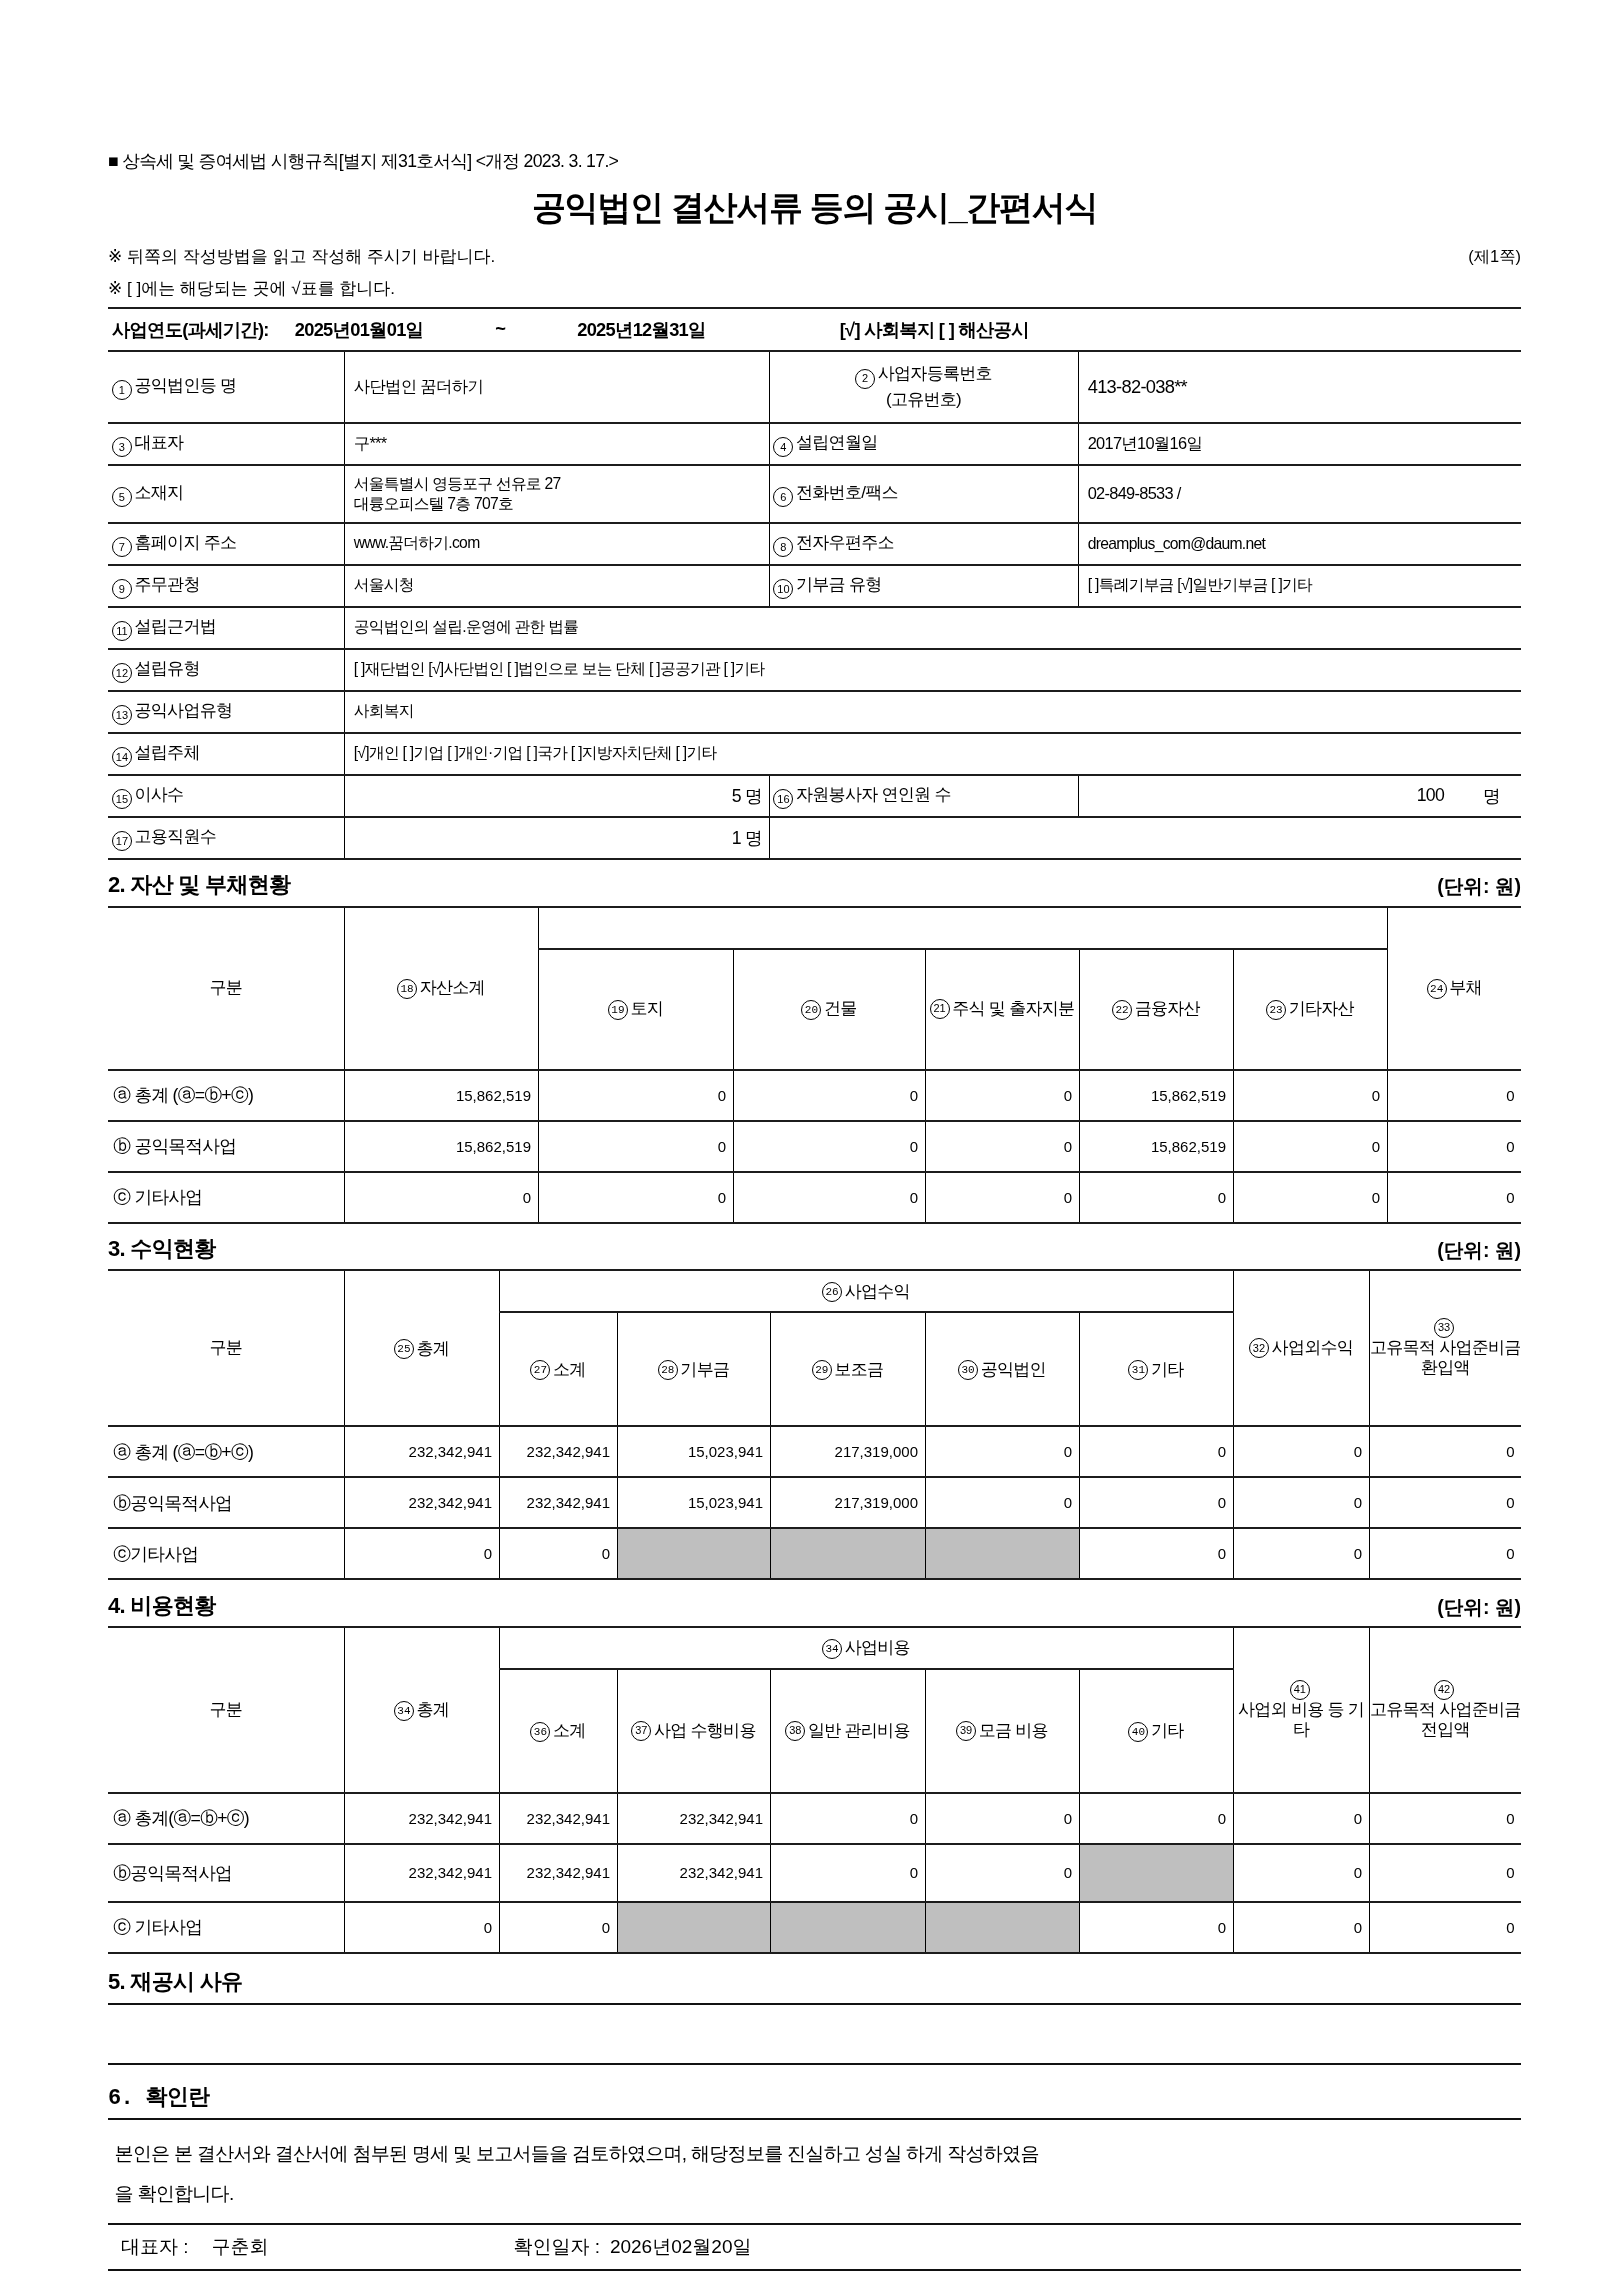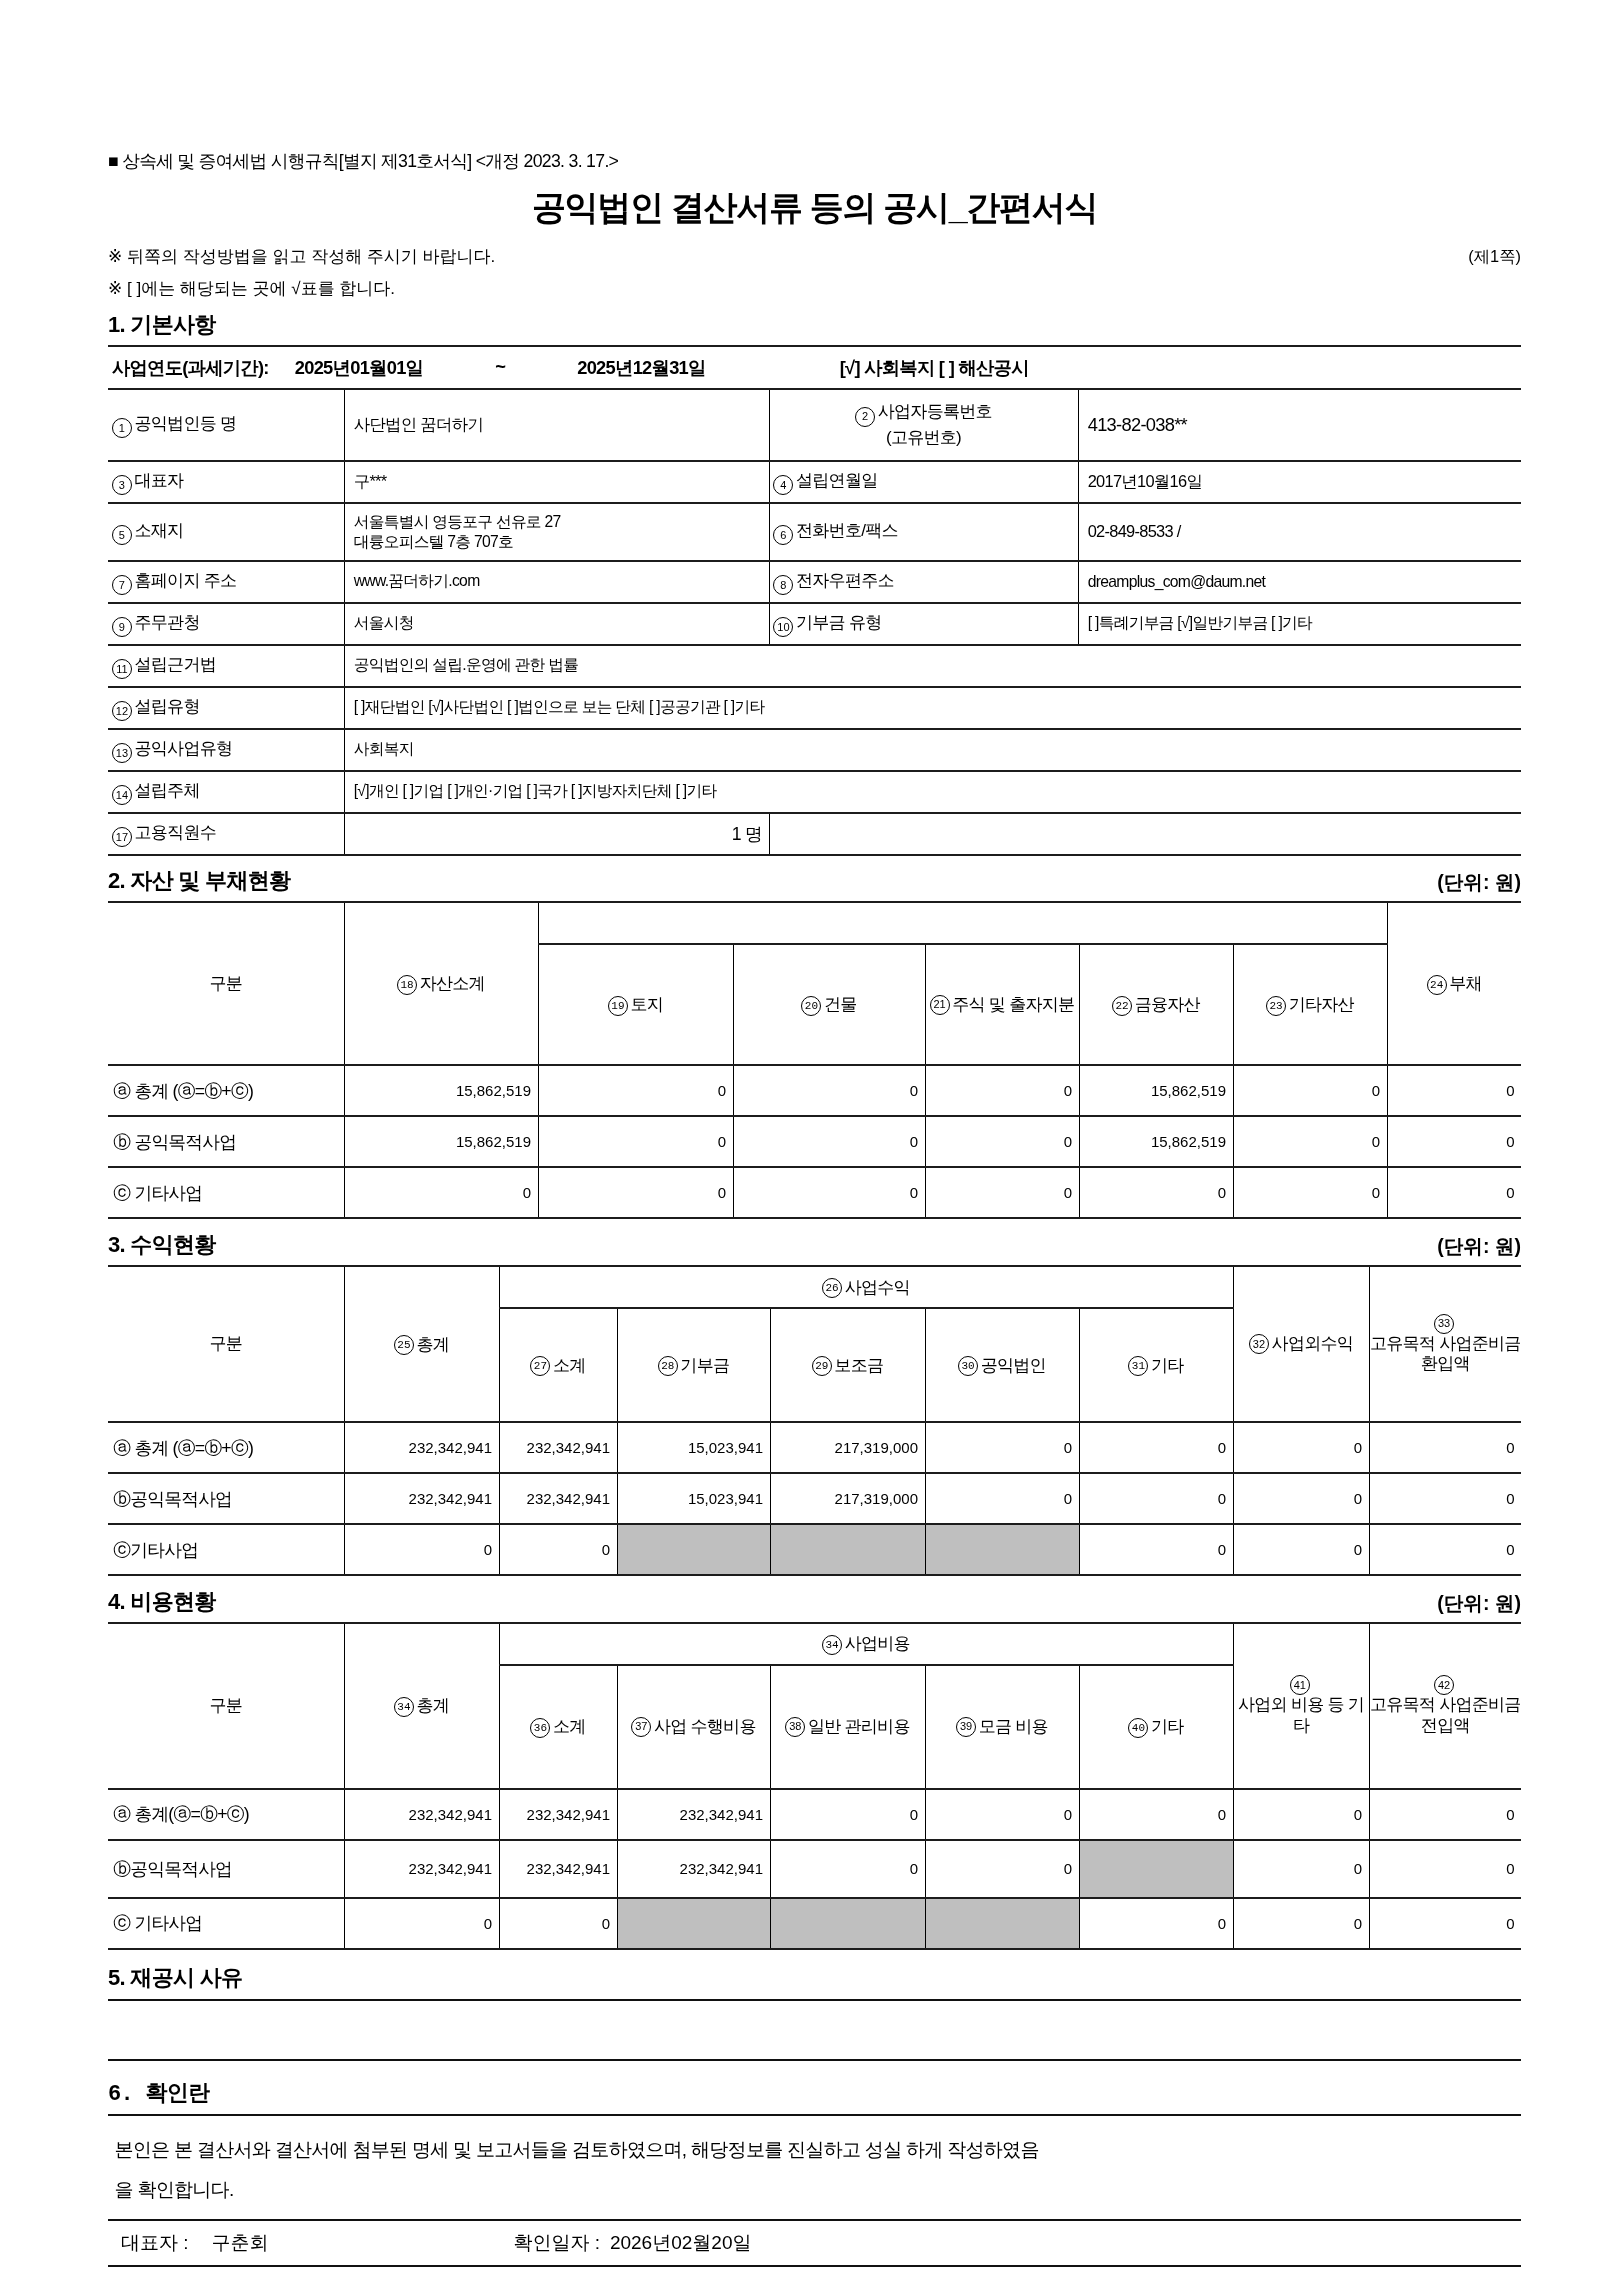--- a/index.html
+++ b/index.html
@@ -83,21 +83,20 @@
 <div class="content">
 
   <div class="reg-line">■ 상속세 및 증여세법 시행규칙[별지 제31호서식] &lt;개정 2023. 3. 17.&gt;</div>
   <div class="title">공익법인 결산서류 등의 공시_간편서식</div>
   <div class="note-row">
     <div class="note1">※ 뒤쪽의 작성방법을 읽고 작성해 주시기 바랍니다.</div>
     <div class="page-marker">(제1쪽)</div>
   </div>
   <div class="note2">※ [ ]에는 해당되는 곳에 √표를 합니다.</div>
 
-  <h2 class="sec">1. 기본사항</h2>
   <table class="t1">
     <colgroup>
           <col style="width:236px">
           <col style="width:425px">
           <col style="width:309px">
           <col style="width:443px">
         </colgroup>
     <tbody>
           <tr class="r-period">
       <td colspan="4">
@@ -154,20 +153,31 @@
     </tr>
     <tr>
       <td class="lbl"><span class="cn">13</span><span>공익사업유형</span></td>
       <td class="val" colspan="3" style="font-size:15.7px;">사회복지</td>
     </tr>
     <tr>
       <td class="lbl"><span class="cn">14</span><span>설립주체</span></td>
       <td class="val" colspan="3" style="font-size:15.7px;">[√]개인 [ ]기업 [ ]개인·기업 [ ]국가 [ ]지방자치단체 [ ]기타</td>
     </tr>
     <tr>
+      <td class="lbl"><span class="cn">15</span><span>이사수</span></td>
+      <td class="num-right" style="font-size:17.7px;">5 명</td>
+      <td class="lbl"><span class="cn">16</span><span>자원봉사자 연인원 수</span></td>
+      <td>
+              <div class="vol-val" style="font-size:17.7px;">
+                <span>100</span>
+                <span>명</span>
+              </div>
+            </td>
+    </tr>
+    <tr>
       <td class="lbl"><span class="cn">17</span><span>고용직원수</span></td>
       <td class="num-right" style="font-size:17.7px;">1 명</td>
       <td colspan="2"></td>
     </tr>
   </tbody>
       </table>
 
   <div class="sec-head">
     <h2 class="sec" style="margin-top:0;">2. 자산 및 부채현황</h2>
     <span class="unit">(단위: 원)</span>

